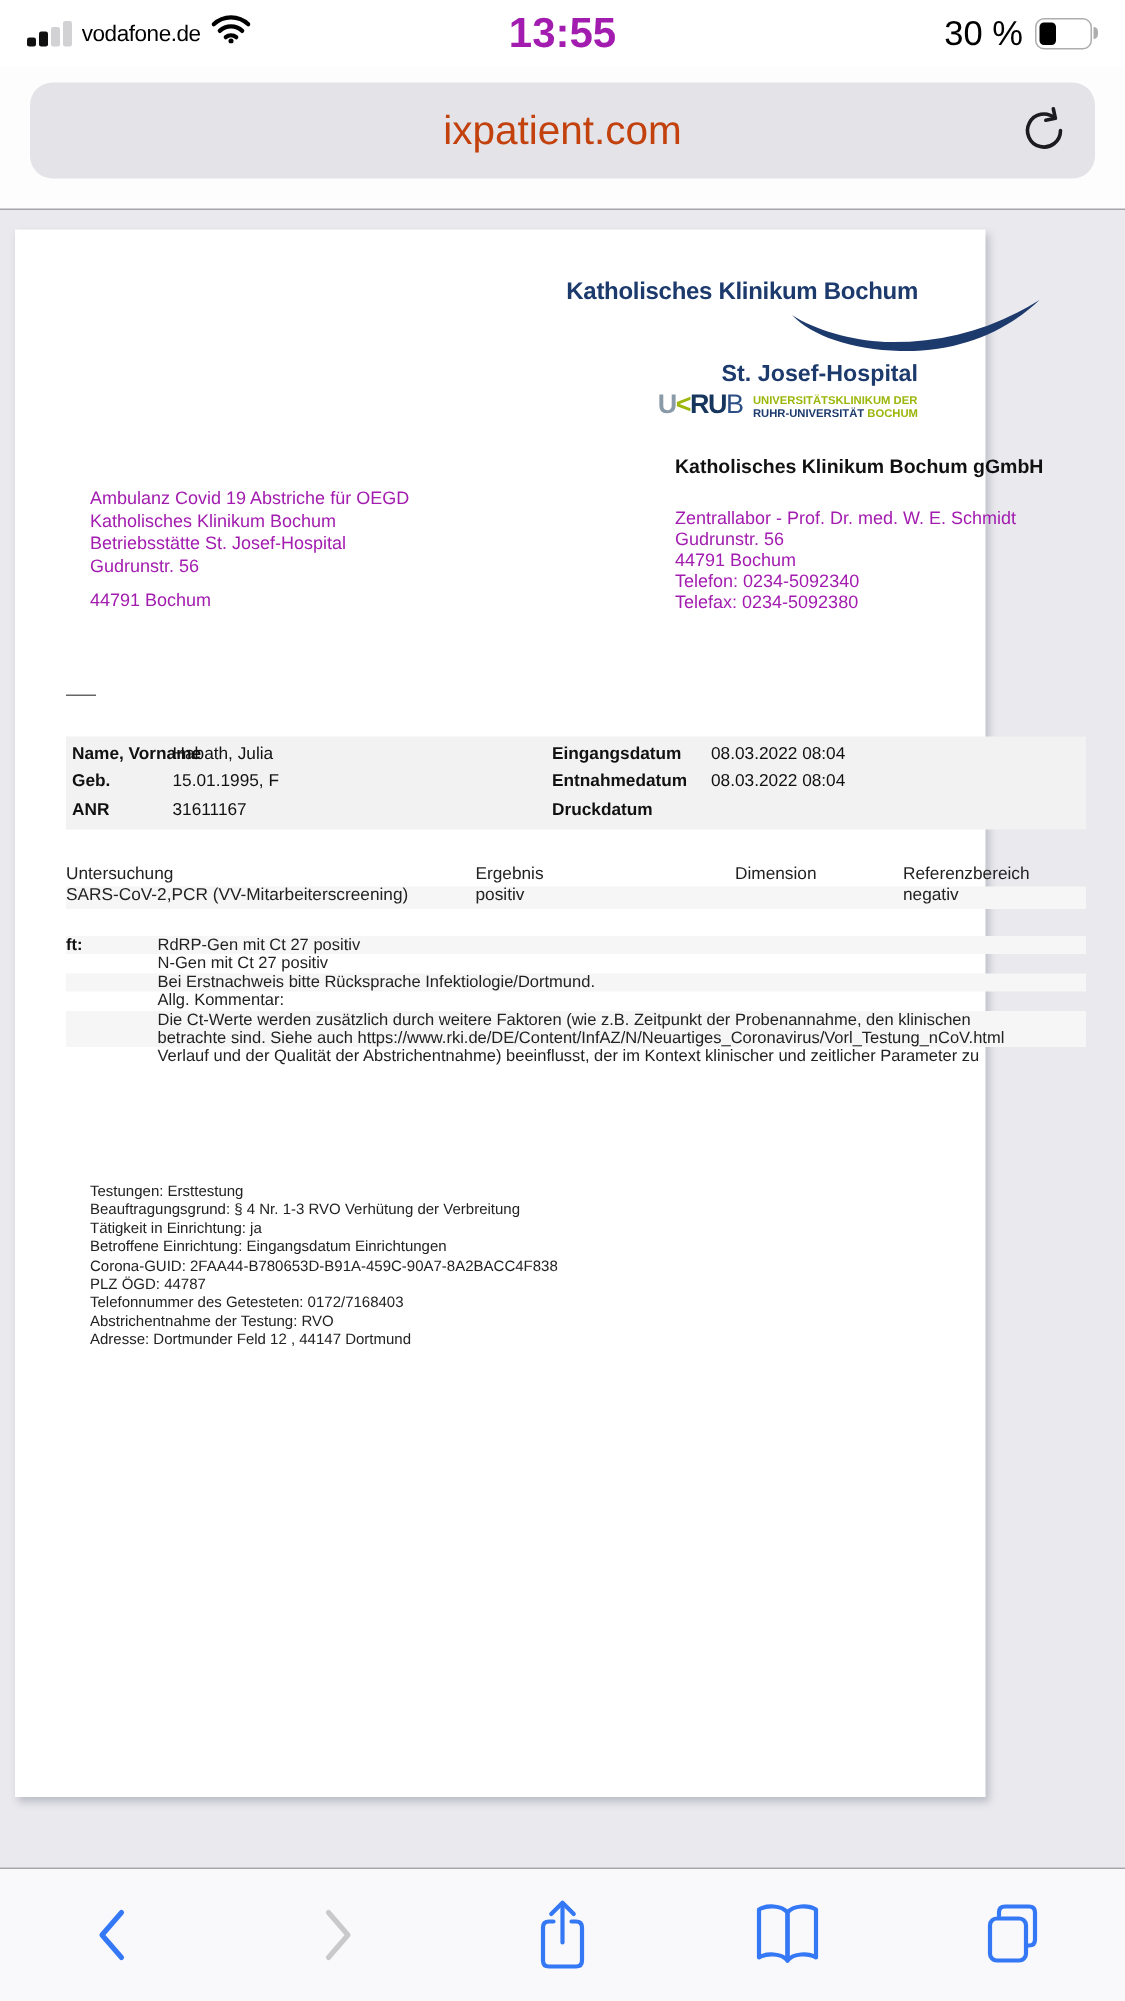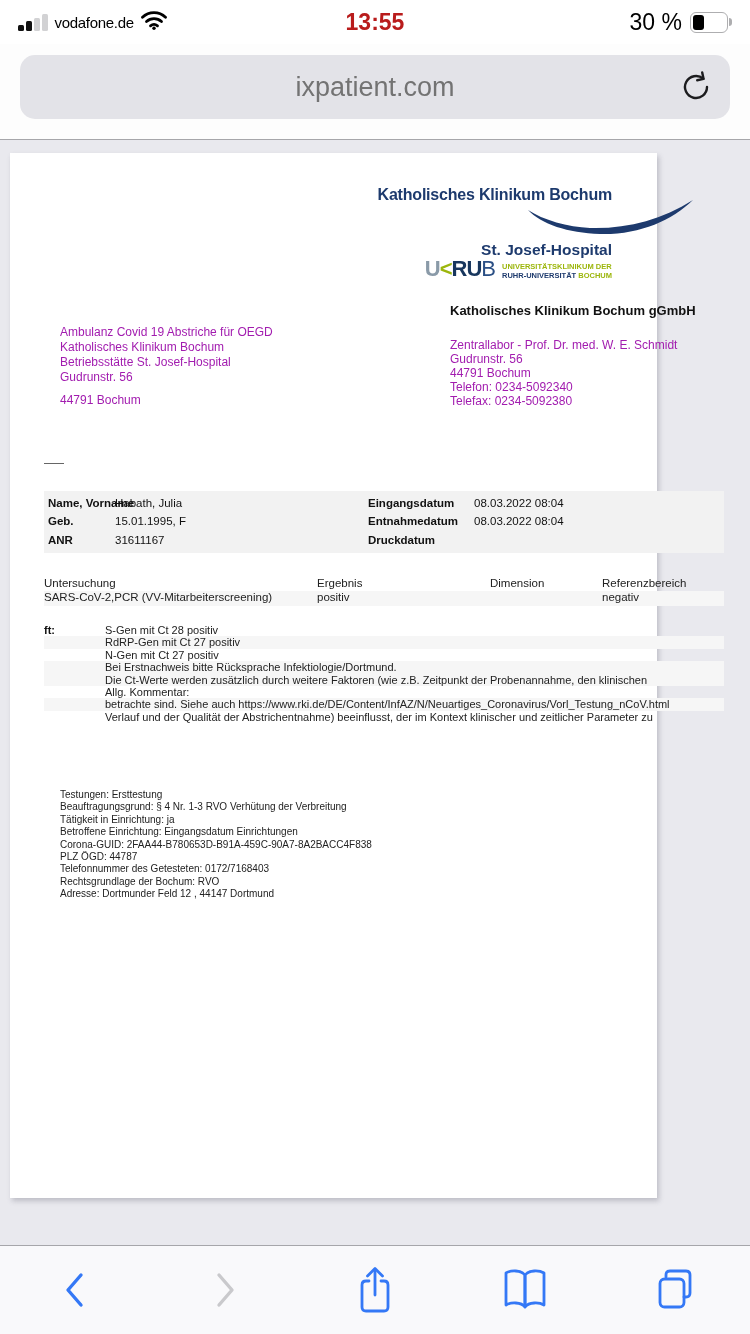--- a/index.html
+++ b/index.html
@@ -11,21 +11,21 @@
   }
 
   
   .status-bar {
     position:absolute; left:0; top:0; width:750px; height:44px;
     background:#fff; display:flex; align-items:center; justify-content:space-between;
     padding:0 18px; z-index:5;
   }
   .sb-left { display:flex; align-items:center; gap:7px; }
   .carrier { font-size:15px; color:#000; letter-spacing:-0.3px; }
-  .sb-time { position:absolute; left:0; right:0; text-align:center; font-size:23px; font-weight:bold; color:#b91c1c; }
+  .sb-time { position:absolute; left:0; right:0; text-align:center; font-size:28px; font-weight:bold; color:#a21caf; }
   .sb-right { display:flex; align-items:center; gap:8px; z-index:2; }
   .batt-pct { font-size:23px; color:#000; }
   .signal { display:flex; align-items:flex-end; gap:2.5px; height:17px; }
   .signal i { display:block; width:5.5px; border-radius:1.5px; }
   .signal i:nth-child(1){ height:6px; background:#111; }
   .signal i:nth-child(2){ height:9.5px; background:#111; }
   .signal i:nth-child(3){ height:13px; background:#d2d2d4; }
   .signal i:nth-child(4){ height:16.5px; background:#d2d2d4; }
   .battery { position:relative; width:42px; height:21px; }
   .battery .shell { position:absolute; left:0; top:0; width:38px; height:21px; border:1.6px solid #aeaeb0; border-radius:6px; }
@@ -35,21 +35,21 @@
   
   .url-section {
     position:absolute; left:0; top:44px; width:750px; height:96px;
     background:#fdfdfd; border-bottom:1px solid #a6a6aa; z-index:4;
   }
   .url-bar {
     position:absolute; left:20px; top:11px; width:710px; height:64px;
     background:#e3e3e8; border-radius:15px;
     display:flex; align-items:center; justify-content:center;
   }
-  .url-text { font-size:27px; color:#737373; }
+  .url-text { font-size:27px; color:#c2410c; }
   .reload-btn { position:absolute; right:18px; top:16px; width:32px; height:32px; }
 
   
   .content {
     position:absolute; left:0; top:140px; width:750px; height:1105px;
     background:#e9e9ee;
   }
   .page {
     position:absolute; left:10px; top:13px; width:647px; height:1045px;
     background:#fff; box-shadow:2px 3px 5px rgba(60,60,80,0.25);
@@ -57,21 +57,21 @@
   .page * { position:absolute; white-space:nowrap; }
 
   .navy { color:#1d3a6d; }
   .green { color:#9cb60c; }
 
   .logo-title { right:45px; top:33px; font-size:16px; font-weight:bold; letter-spacing:-0.2px; }
   .swoosh { left:517px; top:46px; }
   .hospital { right:45px; top:88px; font-size:15.5px; font-weight:bold; }
   .ukrub { right:45px; top:105px; display:flex; position:absolute; align-items:flex-start; gap:7px; white-space:nowrap; }
   .ukrub span, .ukrub div { position:static; }
-  .uk-big { font-size:22px; line-height:22px; font-weight:bold; letter-spacing:-1px; }
+  .uk-big { font-size:18px; line-height:22px; font-weight:bold; letter-spacing:-1px; }
   .uk-u { color:#8a9aa8; font-weight:600; }
   .uk-k { color:#9cb60c; }
   .uk-ru { color:#17365d; font-weight:800; }
   .uk-b { color:#2b4f85; font-weight:400; }
   .uni-small { font-size:7.5px; font-weight:bold; line-height:9px; padding-top:4px; }
 
   .org-name { left:440px; top:150px; font-size:13px; font-weight:bold; color:#111; }
 
   .addr { font-size:12px; color:#a21caf; line-height:15px; }
   .addr div { position:static; }
@@ -220,39 +220,38 @@
       <span class="col-ref">Referenzbereich</span>
     </div>
     <div class="res-row">
       <span class="col-unt">SARS-CoV-2,PCR (VV-Mitarbeiterscreening)</span>
       <span class="col-erg">positiv</span>
       <span class="col-ref">negativ</span>
     </div>
 
     <div class="footnote">
       <span class="fn-label">ft:</span>
-      <span class="fn-line">S-Gen mit Ct 28 positiv</span>
       <span class="fn-line stripe">RdRP-Gen mit Ct 27 positiv</span>
       <span class="fn-line">N-Gen mit Ct 27 positiv</span>
       <span class="fn-line stripe">Bei Erstnachweis bitte Rücksprache Infektiologie/Dortmund.</span>
+      <span class="fn-line">Allg. Kommentar:</span>
       <span class="fn-line stripe">Die Ct-Werte werden zusätzlich durch weitere Faktoren (wie z.B. Zeitpunkt der Probenannahme, den klinischen</span>
-      <span class="fn-line">Allg. Kommentar:</span>
       <span class="fn-line stripe">betrachte sind. Siehe auch https://www.rki.de/DE/Content/InfAZ/N/Neuartiges_Coronavirus/Vorl_Testung_nCoV.html</span>
       <span class="fn-line">Verlauf und der Qualität der Abstrichentnahme) beeinflusst, der im Kontext klinischer und zeitlicher Parameter zu</span>
     </div>
 
     <div class="details">
       <div>Testungen: Ersttestung</div>
       <div>Beauftragungsgrund: § 4 Nr. 1-3 RVO Verhütung der Verbreitung</div>
       <div>Tätigkeit in Einrichtung: ja</div>
       <div>Betroffene Einrichtung: Eingangsdatum Einrichtungen</div>
       <div>Corona-GUID: 2FAA44-B780653D-B91A-459C-90A7-8A2BACC4F838</div>
       <div>PLZ ÖGD: 44787</div>
       <div>Telefonnummer des Getesteten: 0172/7168403</div>
-      <div>Rechtsgrundlage der Bochum: RVO</div>
+      <div>Abstrichentnahme der Testung: RVO</div>
       <div>Adresse: Dortmunder Feld 12 , 44147 Dortmund</div>
     </div>
 
   </div>
 </div>
 
 <div class="toolbar">
   <span class="tb-btn">
     <svg width="34" height="44" viewBox="0 0 34 44">
       <polyline points="23,7 10,22 23,37" fill="none" stroke="#3478F6" stroke-width="3.4" stroke-linecap="round" stroke-linejoin="round"></polyline>

